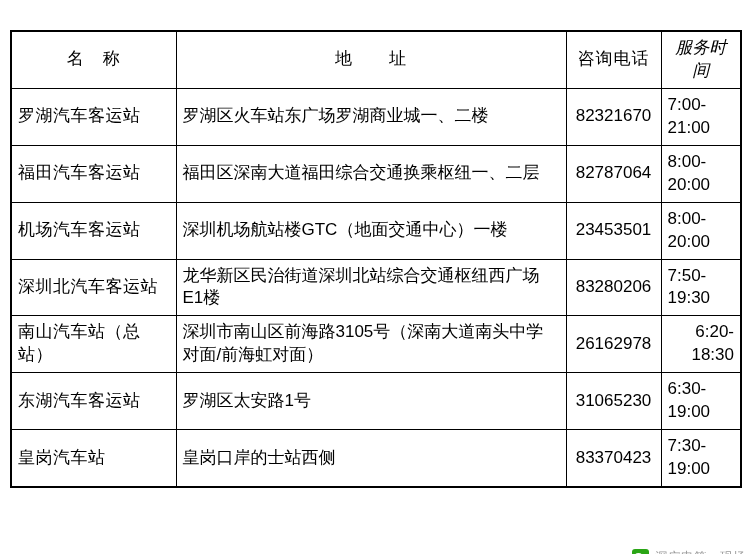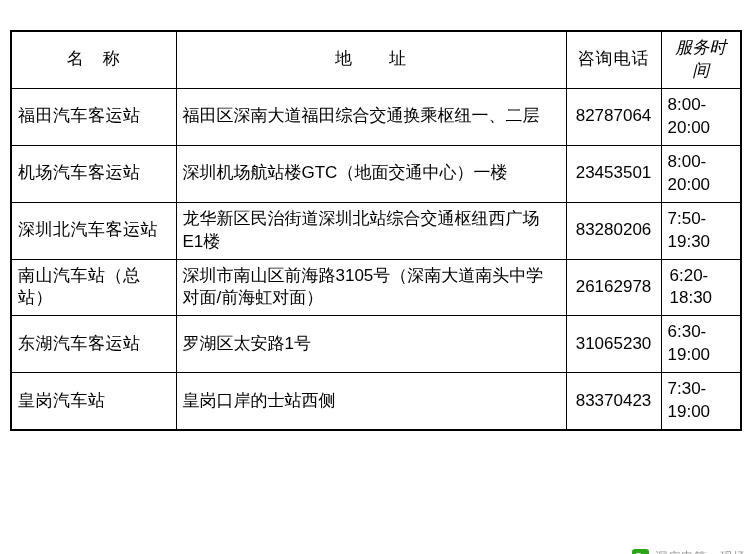--- a/index.html
+++ b/index.html
@@ -69,21 +69,21 @@
     text-align: center;
     font-size: 17px;
   }
   td.cell-time {
     text-align: left;
     font-size: 16px;
     padding-left: 6px;
     line-height: 1.25;
   }
   td.cell-time.center {
-    text-align: left;
+    text-align: right;
     padding-left: 8px;
   }
   .time-line { display: block; white-space: nowrap; }
 
   .footer-mark {
     position: absolute;
     right: 4px;
     bottom: 8px;
     display: flex;
     align-items: center;
@@ -141,20 +141,29 @@
     <thead>
       <tr>
         <th class="h-name">名　称</th>
         <th class="h-addr">地　　址</th>
         <th class="h-tel">咨询电话</th>
         <th class="h-time">服务时间</th>
       </tr>
     </thead>
     <tbody>
       <tr>
+        <td class="cell-name">罗湖汽车客运站</td>
+        <td class="cell-addr">罗湖区火车站东广场罗湖商业城一、二楼</td>
+        <td class="cell-tel">82321670</td>
+        <td class="cell-time">
+          <span class="time-line">7:00-</span>
+          <span class="time-line">21:00</span>
+        </td>
+      </tr>
+      <tr>
         <td class="cell-name">福田汽车客运站</td>
         <td class="cell-addr">福田区深南大道福田综合交通换乘枢纽一、二层</td>
         <td class="cell-tel">82787064</td>
         <td class="cell-time">
           <span class="time-line">8:00-</span>
           <span class="time-line">20:00</span>
         </td>
       </tr>
       <tr>
         <td class="cell-name">机场汽车客运站</td>

